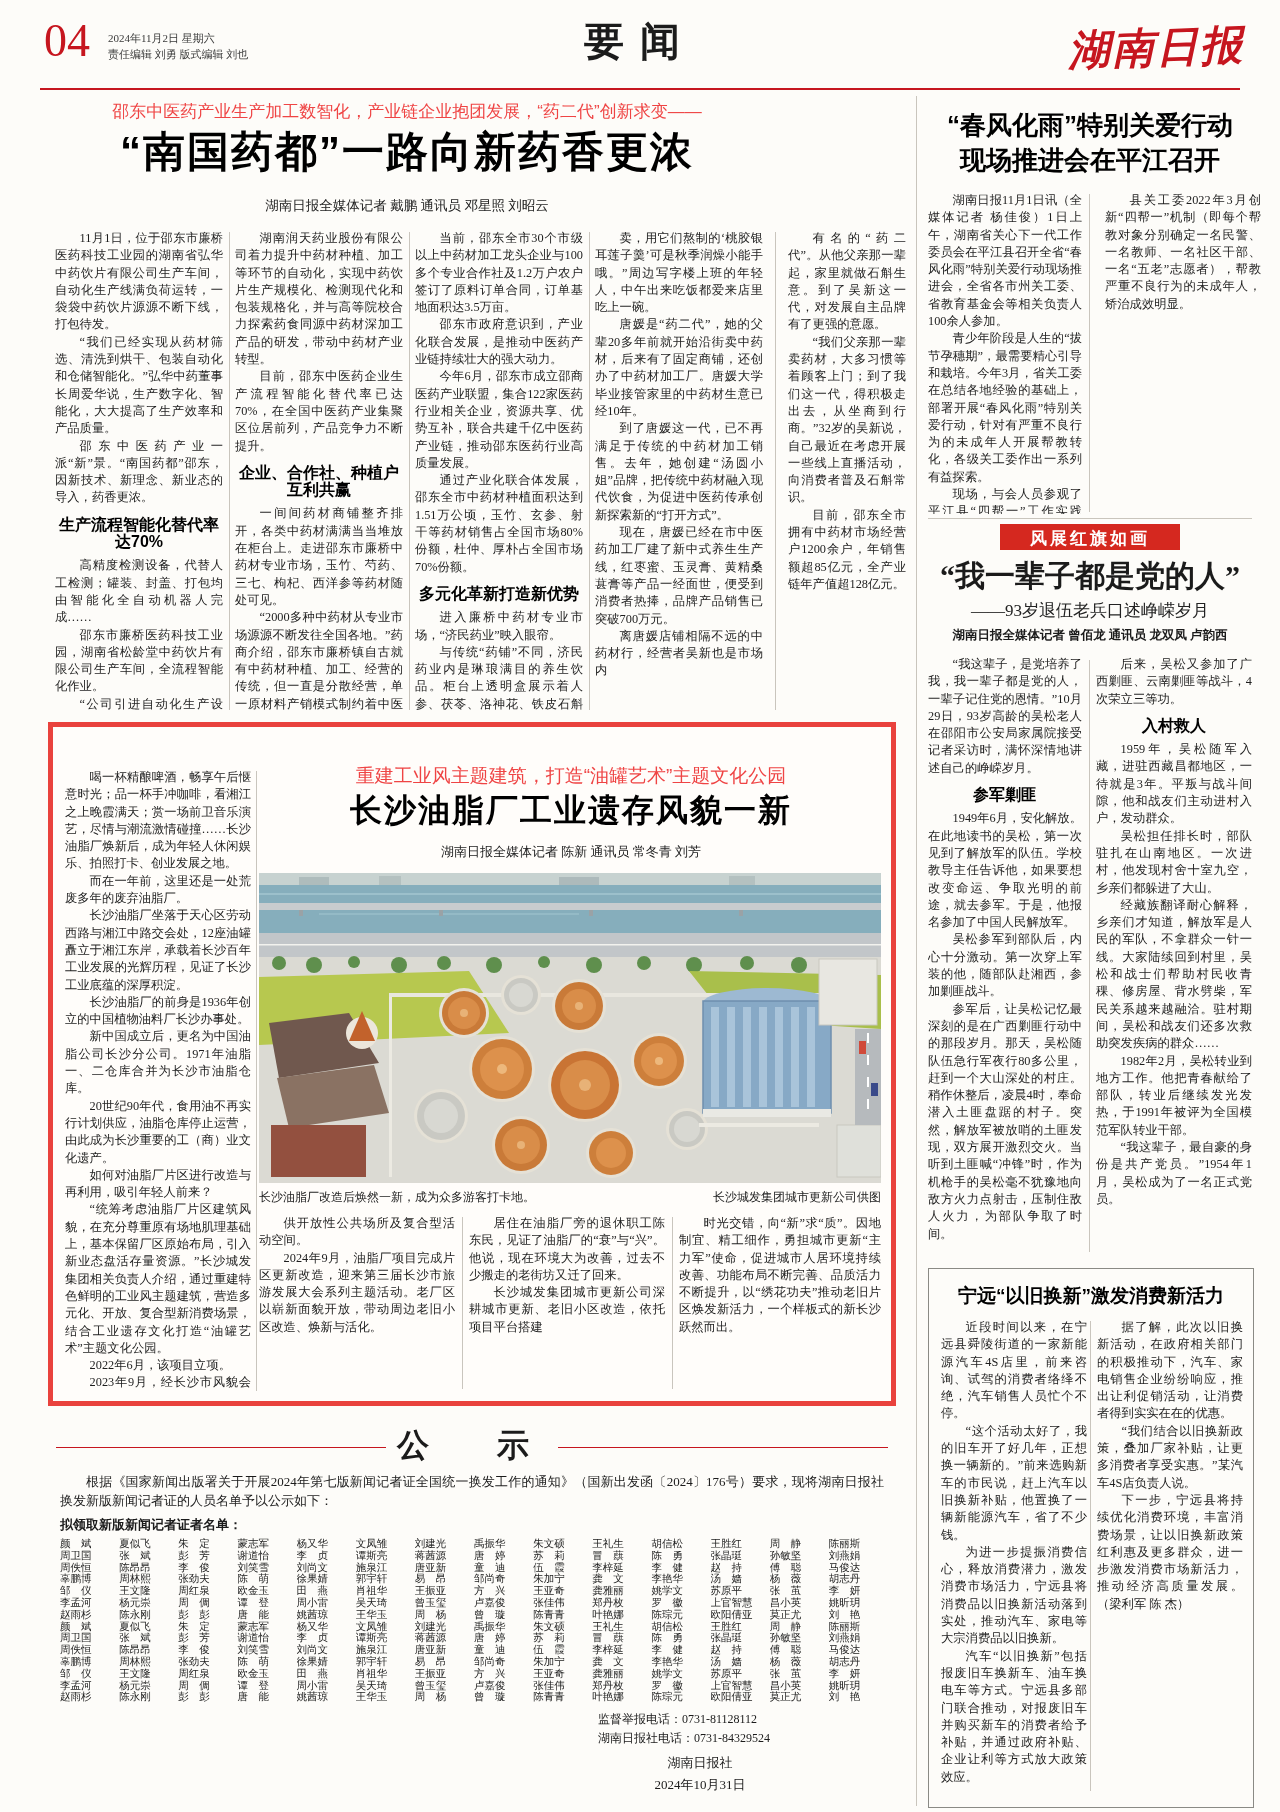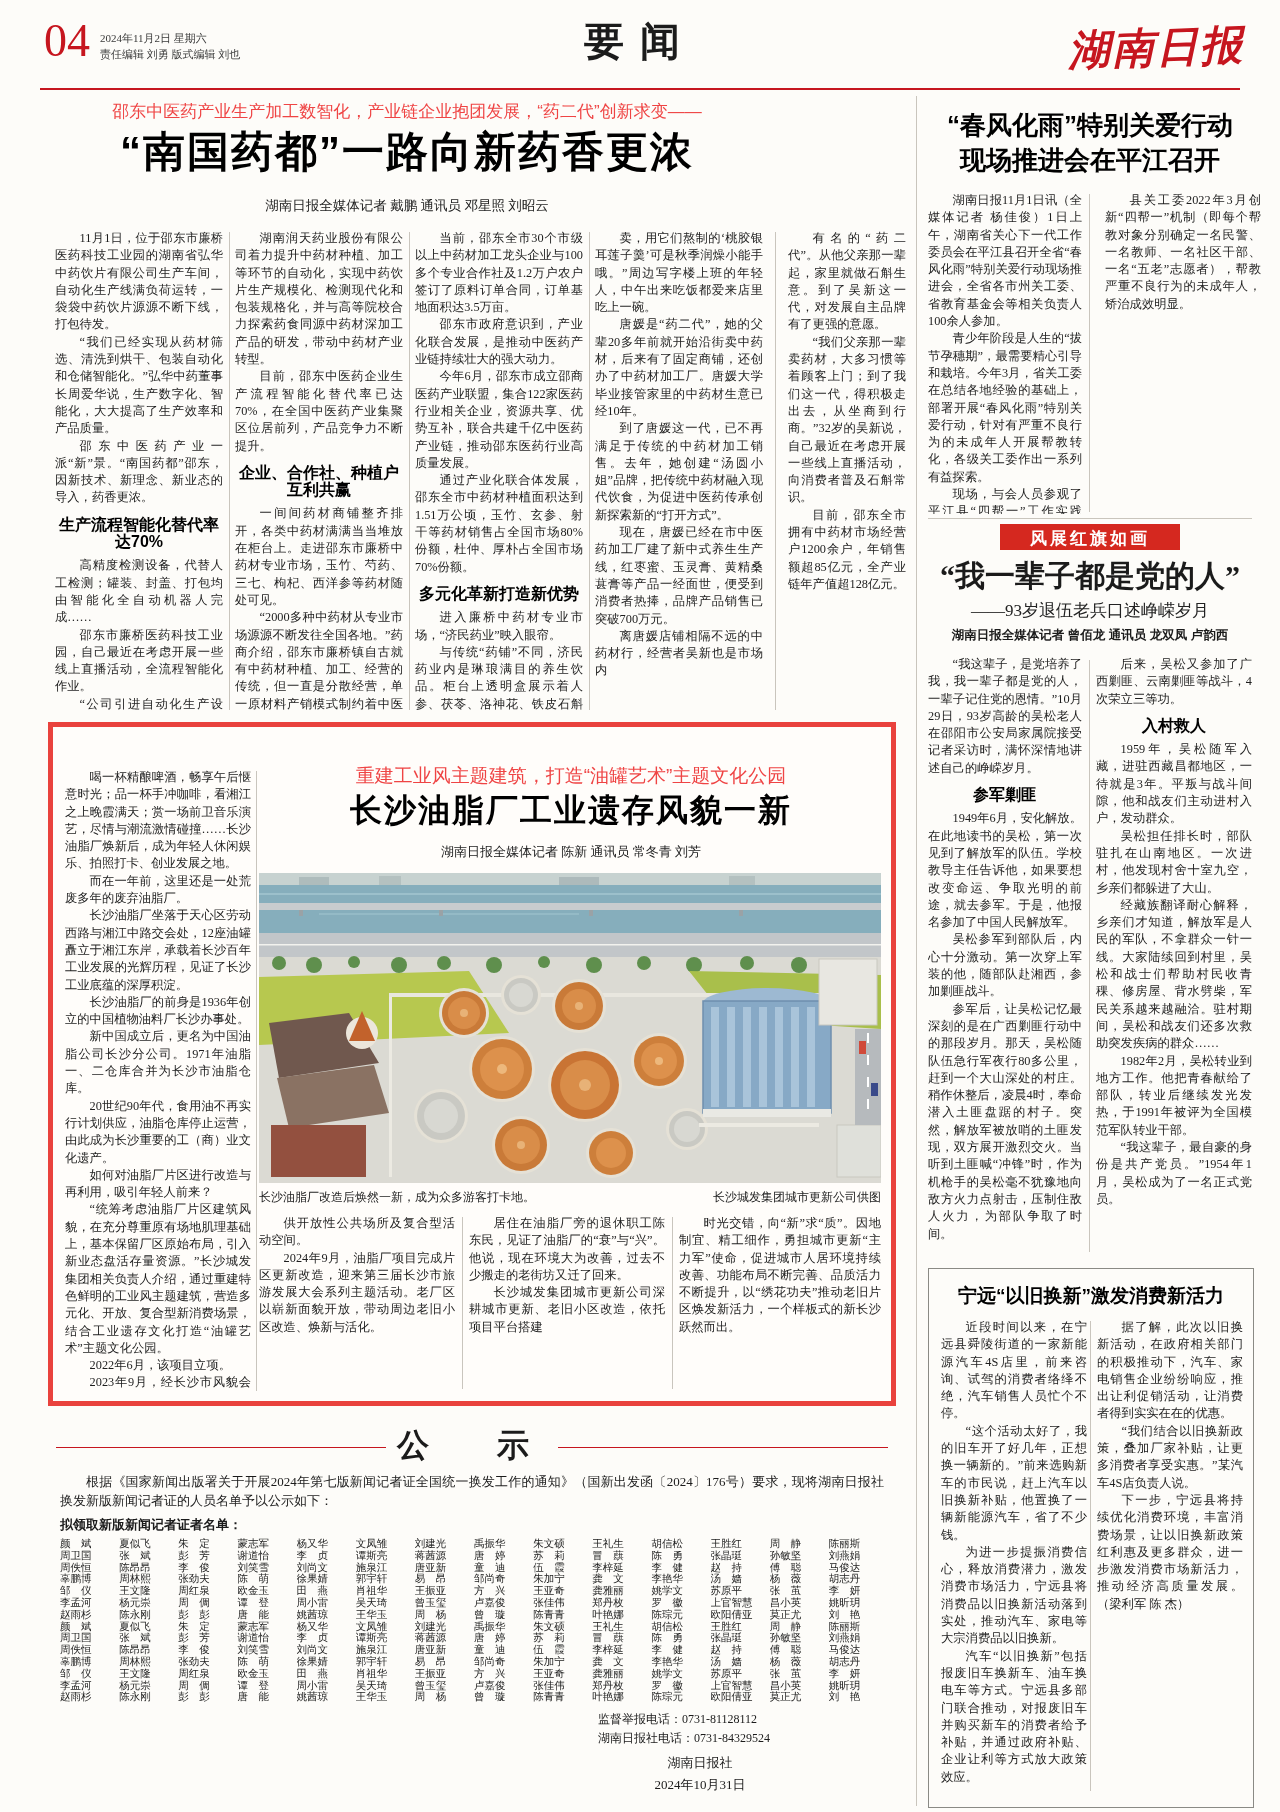--- a/index.html
+++ b/index.html
@@ -1,19 +1,19 @@
 <!DOCTYPE html>
 <html><head>
 <meta charset="utf-8">
 <style>
   html,body{margin:0;padding:0}
   body{width:1280px;height:1812px;position:relative;background:#fdfcf9;color:#1b1b1b;
        font-family:"Liberation Serif","DejaVu Serif",serif;overflow:hidden}
   .abs{position:absolute}
-  .sans{font-family:Liberation Sans, sans-serif}
+  .sans{font-family:Liberation Serif, serif}
   .red{color:#c6161f}
   .rule{background:#c6161f}
   .hair{background:#c9c5bd}
   .center{text-align:center}
   .textcol{position:absolute;text-align:justify;font-size:12.3px;line-height:17.3px;overflow:hidden;color:#1d1d1d}
   .textcol p{margin:0;text-indent:2em}
   .textcol h3{font-family:"Liberation Sans","DejaVu Sans",sans-serif;font-weight:bold;
               font-size:16px;text-align:center;text-indent:0;margin:9px 0 7px 0;color:#000}
   .kicker{font-family:"Liberation Sans","DejaVu Sans",sans-serif;font-weight:400;color:#ef4444}
   .headline{font-family:"Liberation Sans","DejaVu Sans",sans-serif;font-weight:800;color:#000}
@@ -25,41 +25,41 @@
             font-size:10.5px;line-height:11.8px;column-gap:4px;row-gap:0;align-content:start}
   .namegrid .nm{white-space:nowrap;overflow:hidden;color:#222}
   .nybox{position:absolute;left:928px;top:1268px;width:324px;height:538px;border:1px solid #8a8a85;background:#fdfcf9}
   .cap{font-size:12px;color:#222}
 </style>
 </head>
 <body>
 
 <div class="abs" style="left:0;top:0;width:1280px;height:92px">
   <div class="abs red" style="left:44px;top:18px;font-size:46px;font-weight:normal;line-height:1">04</div>
-  <div class="abs" style="left:100px;top:30px;font-size:11px;line-height:16px;color:#3a3a3a">
+  <div class="abs" style="left:108px;top:30px;font-size:11px;line-height:16px;color:#3a3a3a">
     <div>2024年11月2日 星期六</div>
     <div>责任编辑 刘勇 版式编辑 刘也</div>
   </div>
   <div class="abs sans" style="left:520px;top:14px;width:240px;text-align:center;font-size:40px;font-weight:800;letter-spacing:16px">要闻</div>
   <div class="abs red" style="left:1068px;top:20px;font-size:42px;font-weight:bold;font-style:italic;transform:rotate(-2deg);letter-spacing:2px">湖南日报</div>
   <div class="abs rule" style="left:40px;top:88px;width:1200px;height:2px"></div>
 </div>
 
 <div>
   <div class="abs kicker center" style="left:48px;top:100px;width:718px;font-size:17px">邵东中医药产业生产加工数智化，产业链企业抱团发展，“药二代”创新求变——</div>
   <div class="abs headline center" style="left:48px;top:124px;width:718px;font-size:42px;letter-spacing:2px">“南国药都”一路向新药香更浓</div>
   <div class="abs byline center" style="left:48px;top:197px;width:718px;font-size:13.5px">湖南日报全媒体记者 戴鹏 通讯员 邓星照 刘昭云</div>
 
   <div class="textcol" style="left:55px;top:230px;width:168px;height:484px">
       <p>11月1日，位于邵东市廉桥医药科技工业园的湖南省弘华中药饮片有限公司生产车间，自动化生产线满负荷运转，一袋袋中药饮片源源不断下线，打包待发。</p>
       <p>“我们已经实现从药材筛选、清洗到烘干、包装自动化和仓储智能化。”弘华中药董事长周爱华说，生产数字化、智能化，大大提高了生产效率和产品质量。</p>
       <p>邵东中医药产业一派“新”景。“南国药都”邵东，因新技术、新理念、新业态的导入，药香更浓。</p>
       <h3>生产流程智能化替代率达70%</h3>
       <p>高精度检测设备，代替人工检测；罐装、封盖、打包均由智能化全自动机器人完成……</p>
-      <p>邵东市廉桥医药科技工业园，自己最近在考虑开展一些线上直播活动，全流程智能化作业。</p>
+      <p>邵东市廉桥医药科技工业园，湖南省松龄堂中药饮片有限公司生产车间，全流程智能化作业。</p>
       <p>“公司引进自动化生产设备，新建智能罐装生产车间，生产效率提高20%。”公司负责人曾进良说，从传统手工到自动化生产，邵东中医药产业装上“科技芯”，一大批中医药加工企业成为智能制造受益者。</p>
     </div>
   <div class="textcol" style="left:235px;top:230px;width:168px;height:484px">
       <p>湖南润天药业股份有限公司着力提升中药材种植、加工等环节的自动化，实现中药饮片生产规模化、检测现代化和包装规格化，并与高等院校合力探索药食同源中药材深加工产品的研发，带动中药材产业转型。</p>
       <p>目前，邵东中医药企业生产流程智能化替代率已达70%，在全国中医药产业集聚区位居前列，产品竞争力不断提升。</p>
       <h3>企业、合作社、种植户互利共赢</h3>
       <p>一间间药材商铺整齐排开，各类中药材满满当当堆放在柜台上。走进邵东市廉桥中药材专业市场，玉竹、芍药、三七、枸杞、西洋参等药材随处可见。</p>
       <p>“2000多种中药材从专业市场源源不断发往全国各地。”药商介绍，邵东市廉桥镇自古就有中药材种植、加工、经营的传统，但一直是分散经营，单一原材料产销模式制约着中医药产业发展。</p>
     </div>
   <div class="textcol" style="left:415px;top:230px;width:168px;height:484px">

